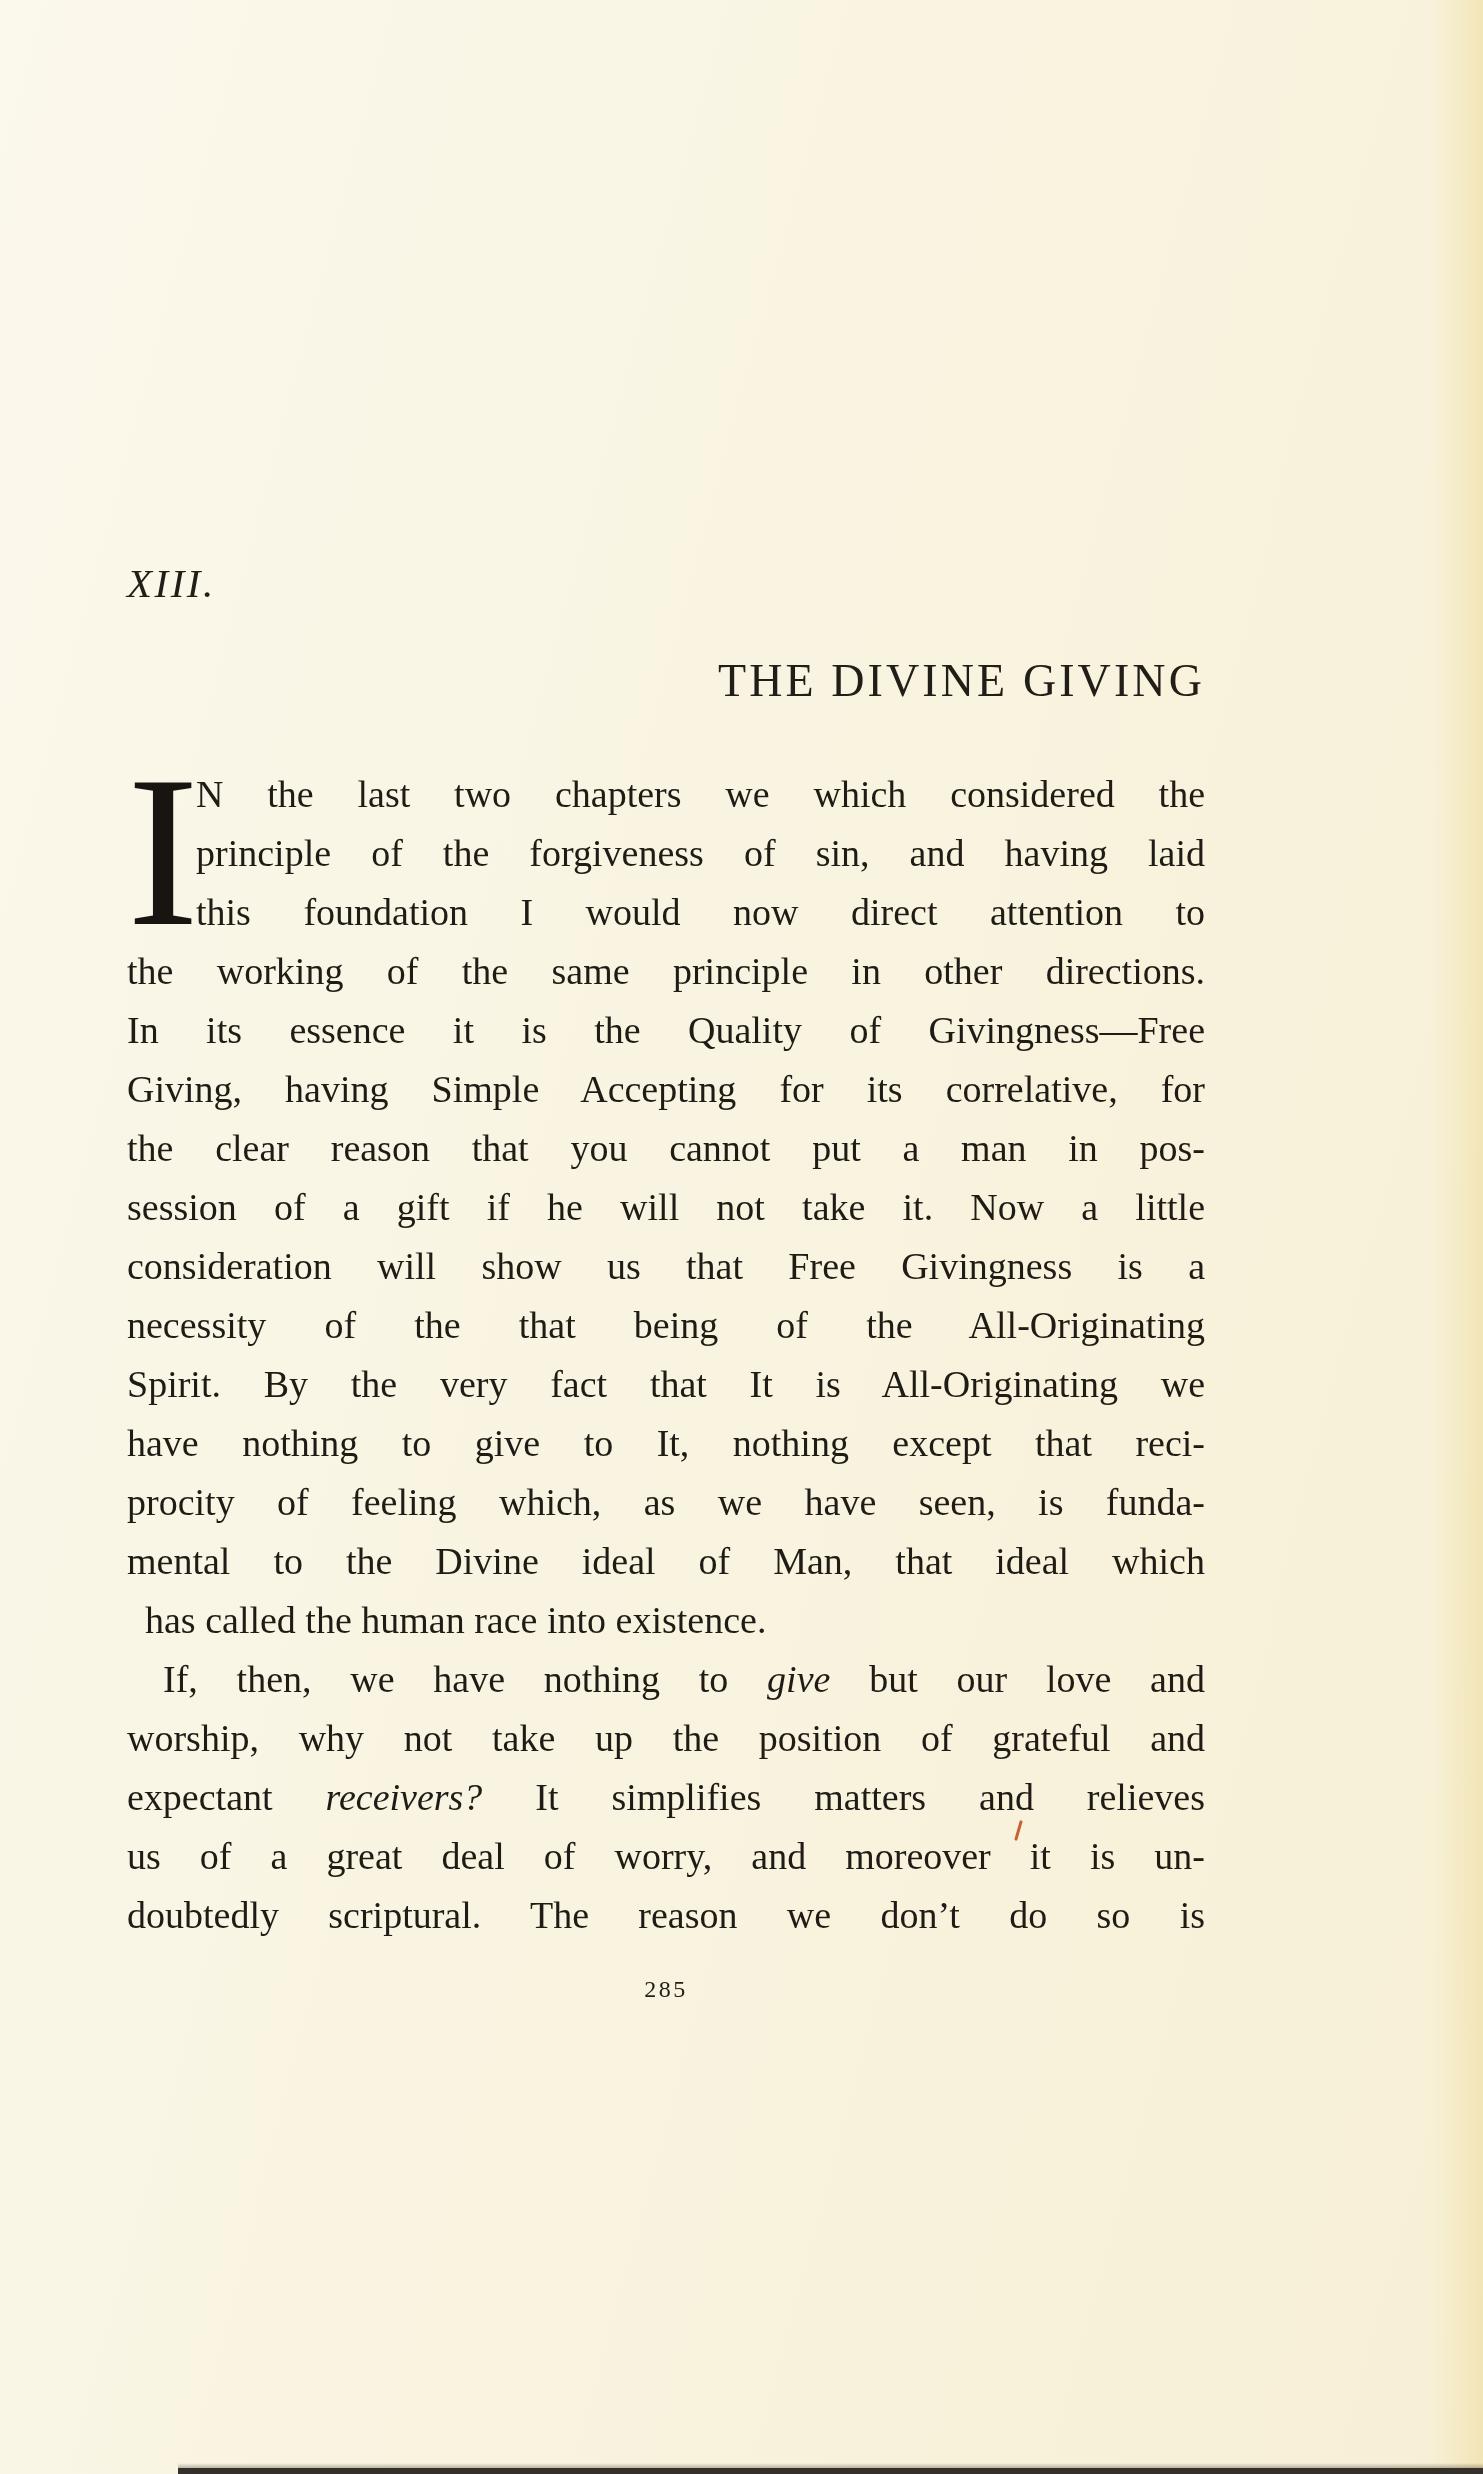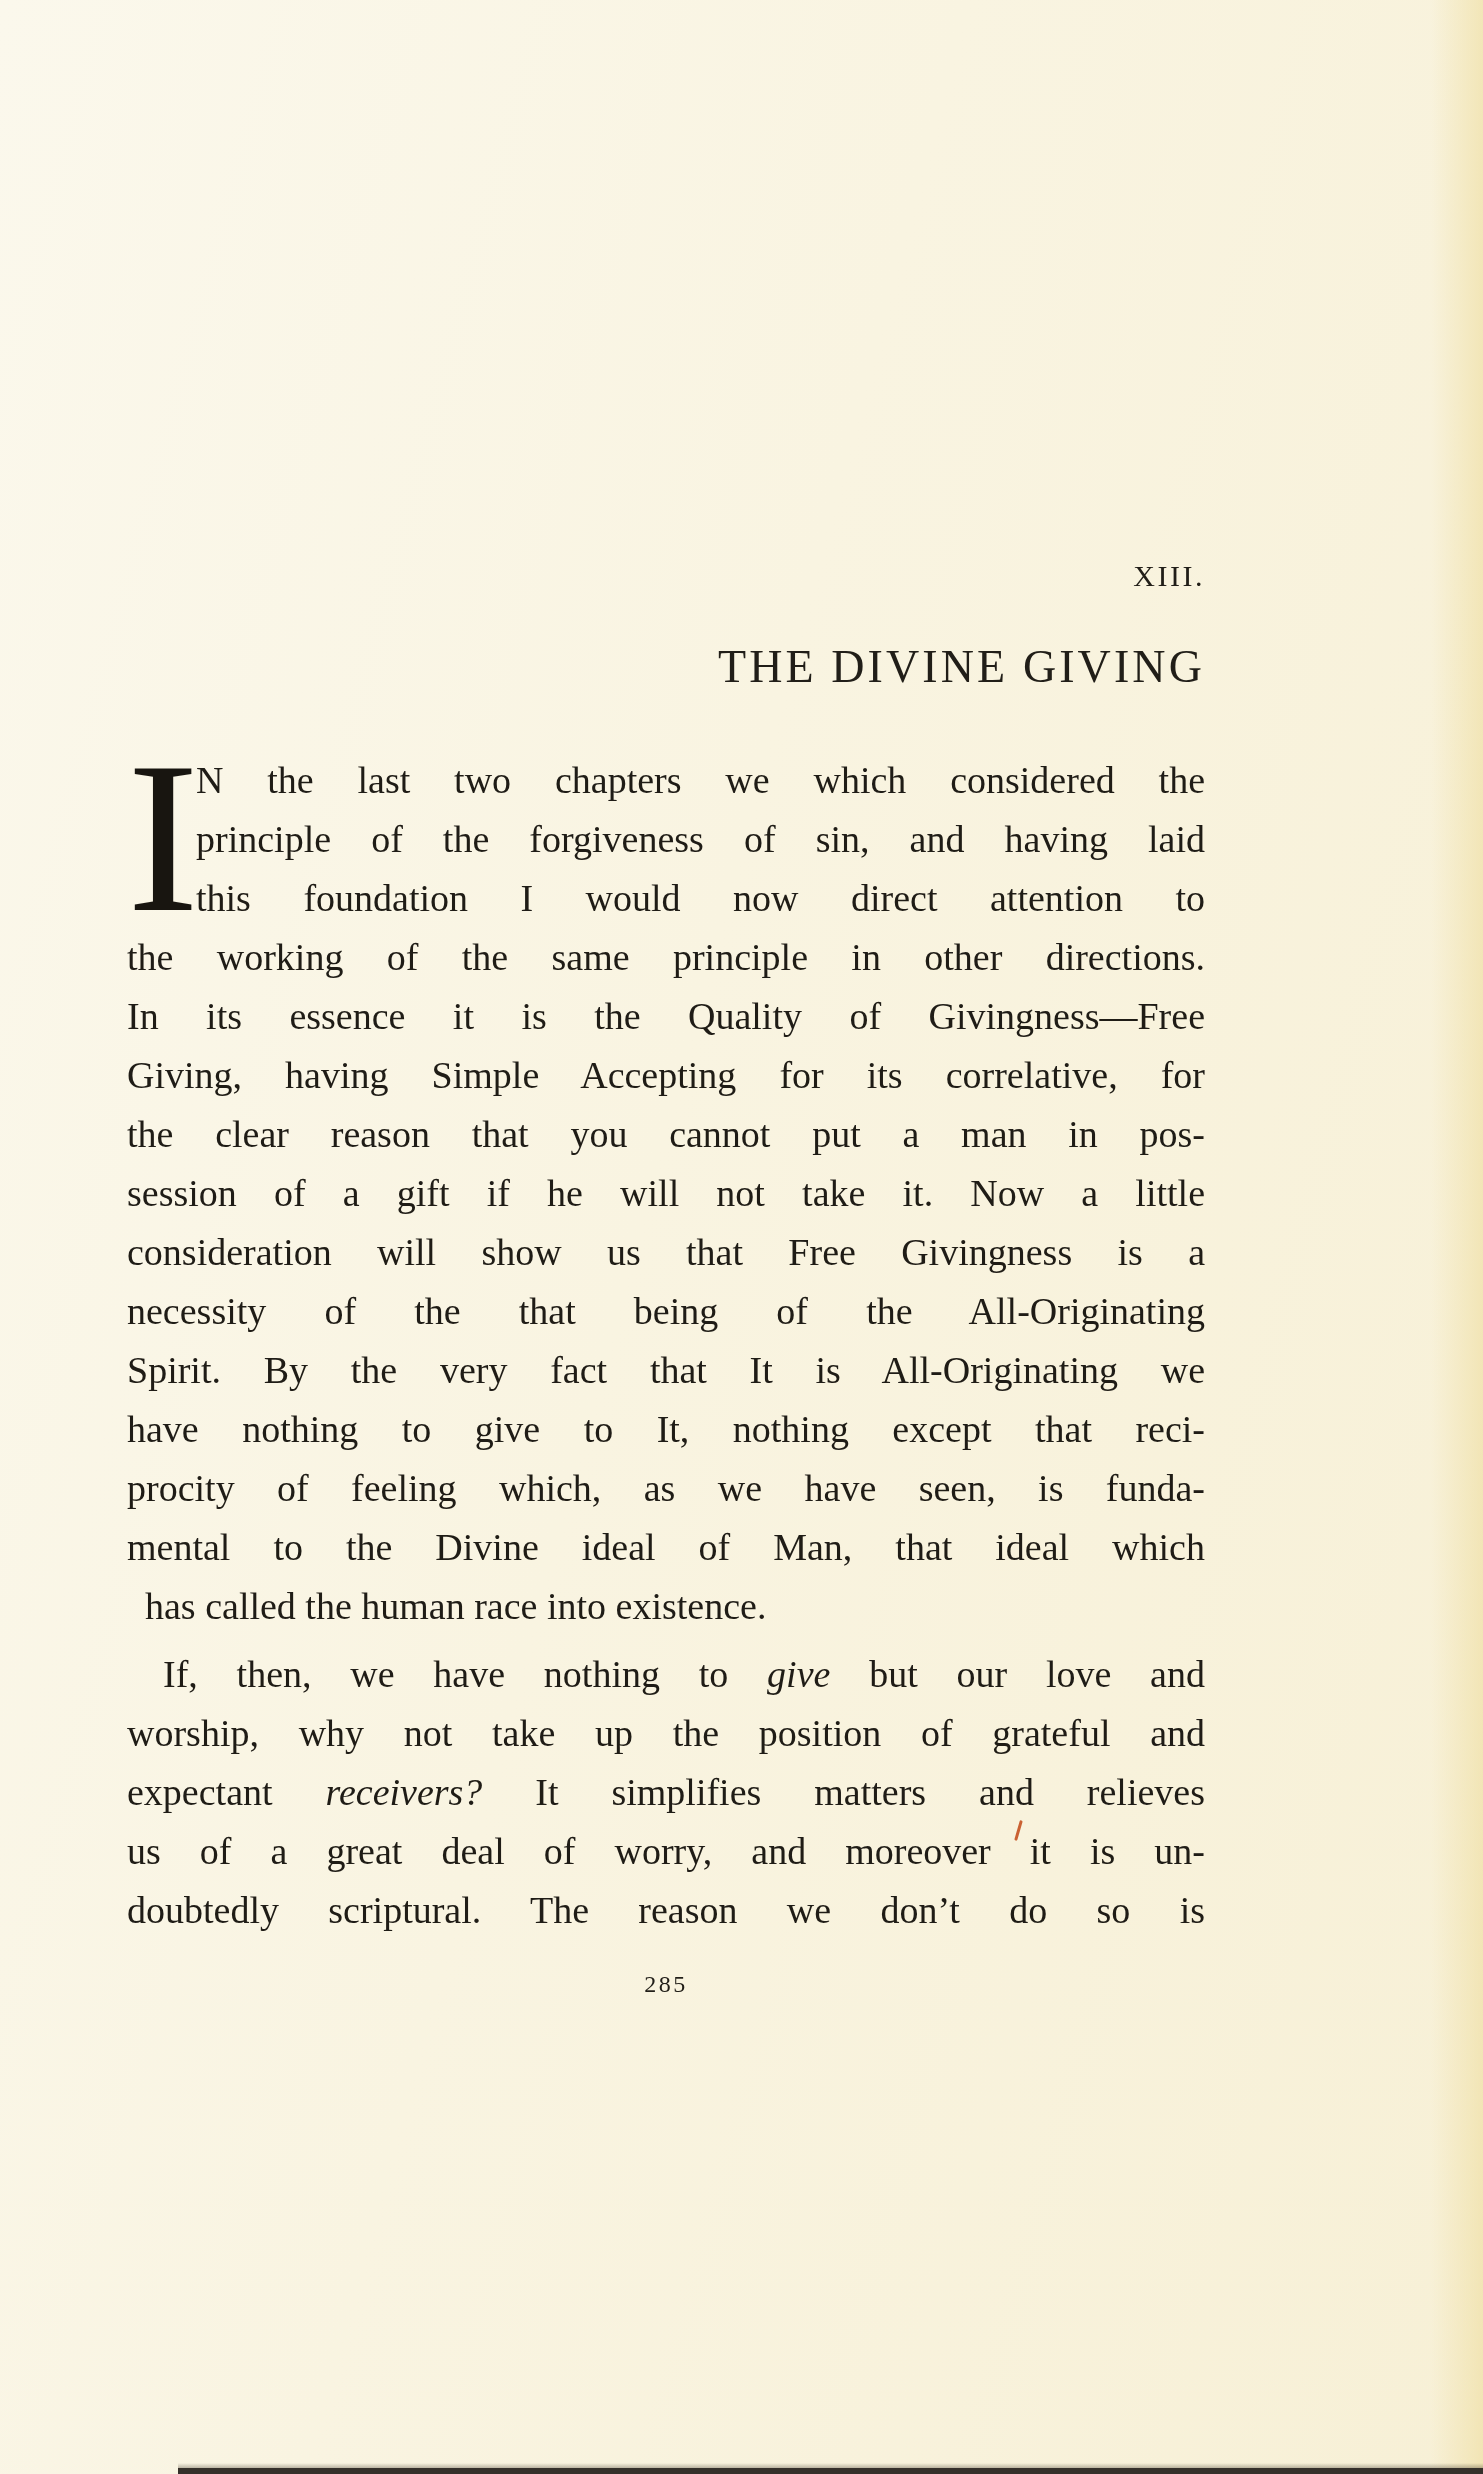--- a/index.html
+++ b/index.html
@@ -45,40 +45,41 @@
     opacity: 0.9;
   }
   .text-block {
     position: absolute;
     left: 127px;
     top: 0;
     width: 1078px;
   }
   .chapter-number {
     margin: 559px 0 0 0;
-    text-align: right;
-    font-size: 30px;
+    text-align: left;
+    font-size: 41px;
     letter-spacing: 2.5px;
     font-weight: 400;
+    font-style: italic;
   }
   .chapter-title {
     margin: 47px 0 0 0;
     text-align: right;
     font-size: 46px;
     letter-spacing: 3.1px;
     font-weight: 400;
   }
   .body-text {
     margin-top: 58px;
     font-size: 38px;
     line-height: 59px;
     color: #1f1c16;
   }
   .paragraph { }
-  .paragraph.p2 { margin-top: 9px; }
+  .paragraph.p2 { margin-top: 0; }
   .line {
     text-align: justify;
     text-align-last: justify;
   }
   .line.no-just {
     text-align-last: auto;
     margin-left: 18px;
   }
   .line.indent-line {
     text-indent: 36px;

